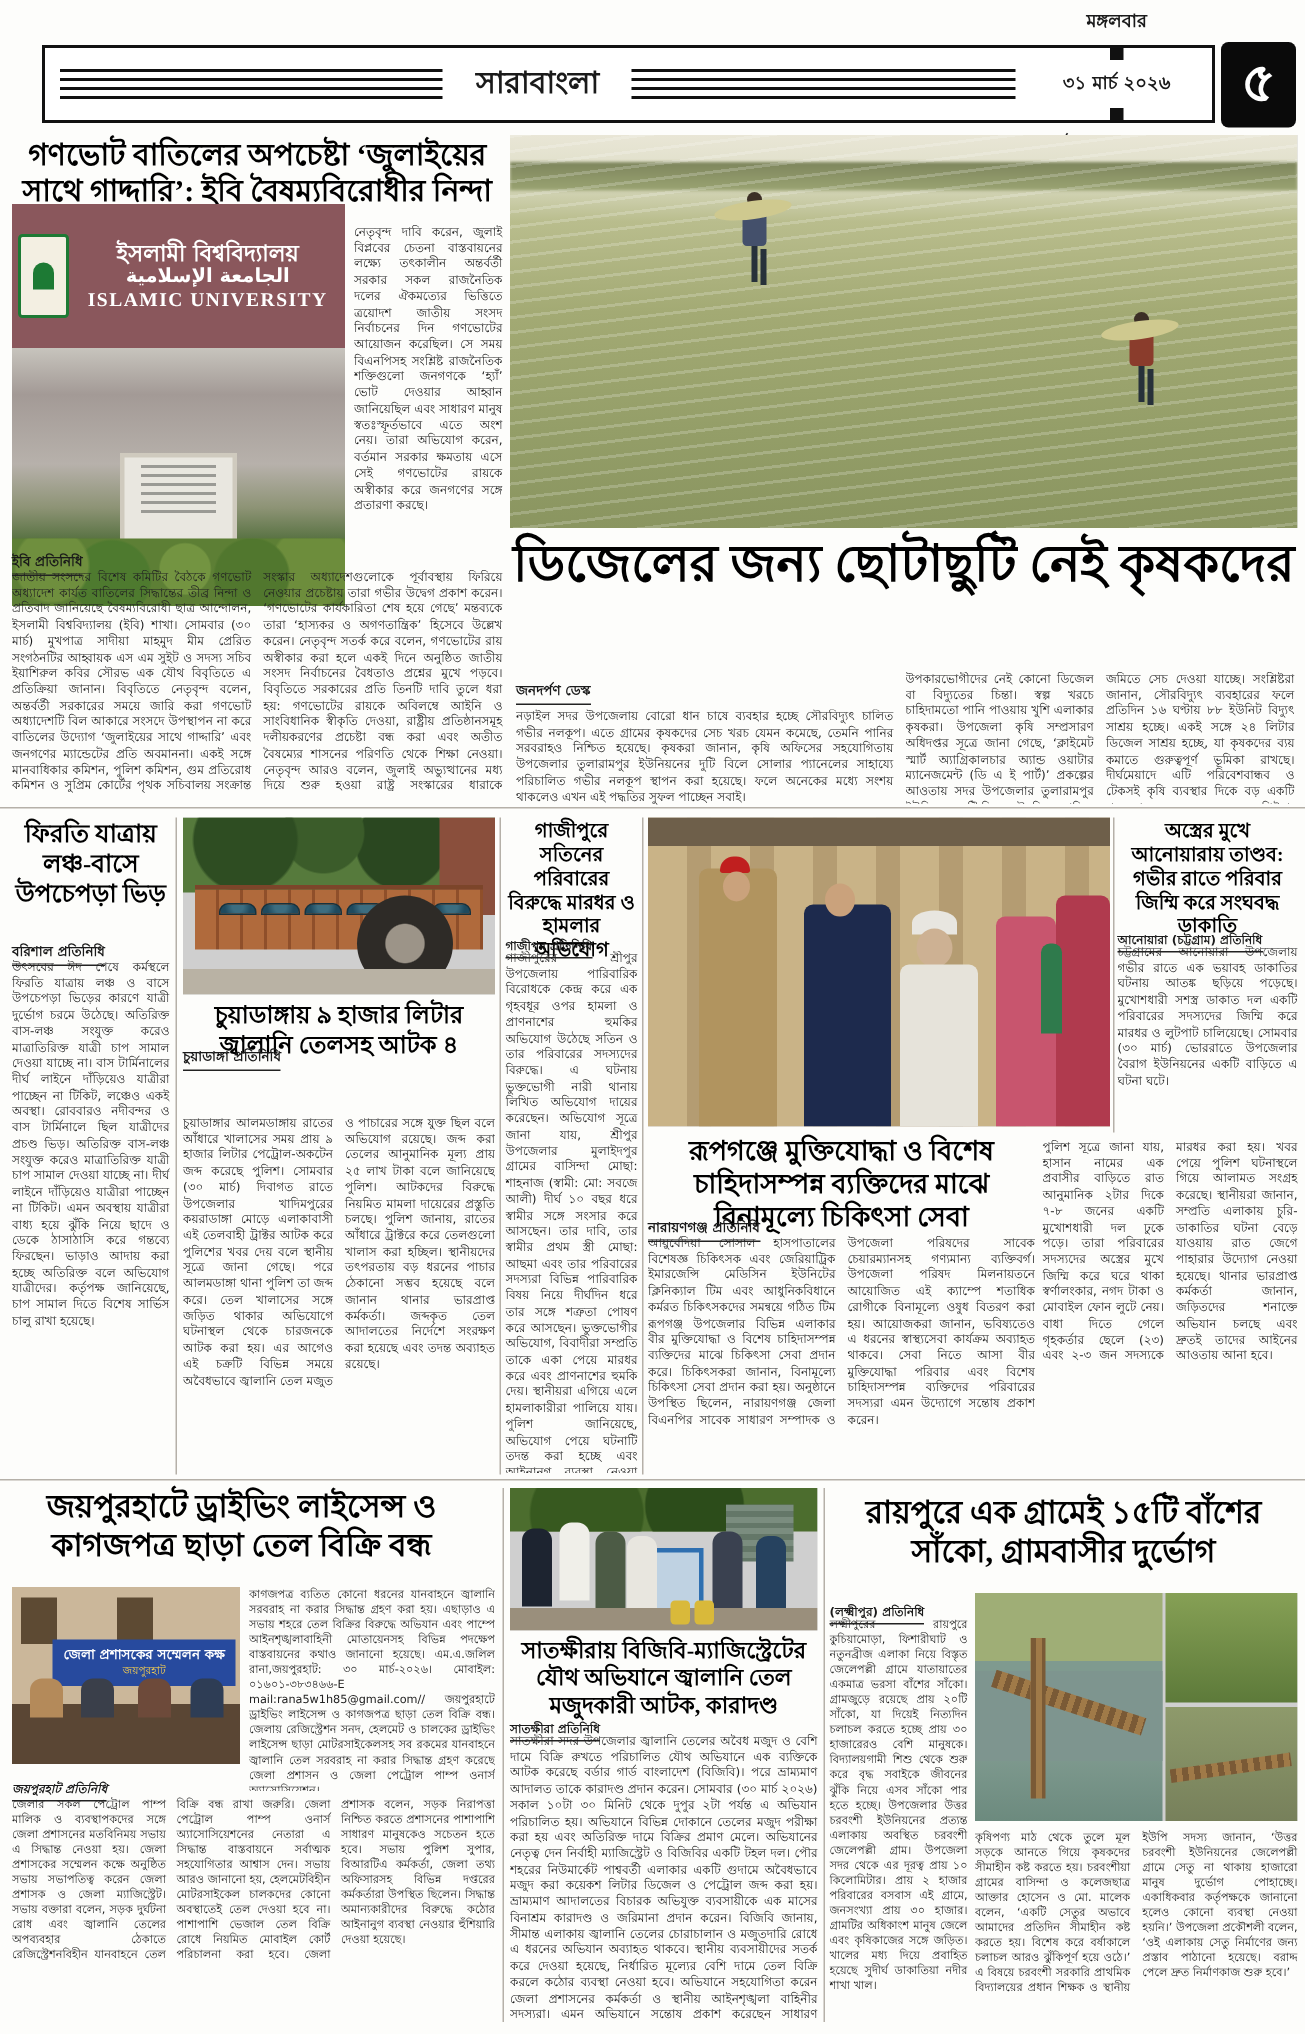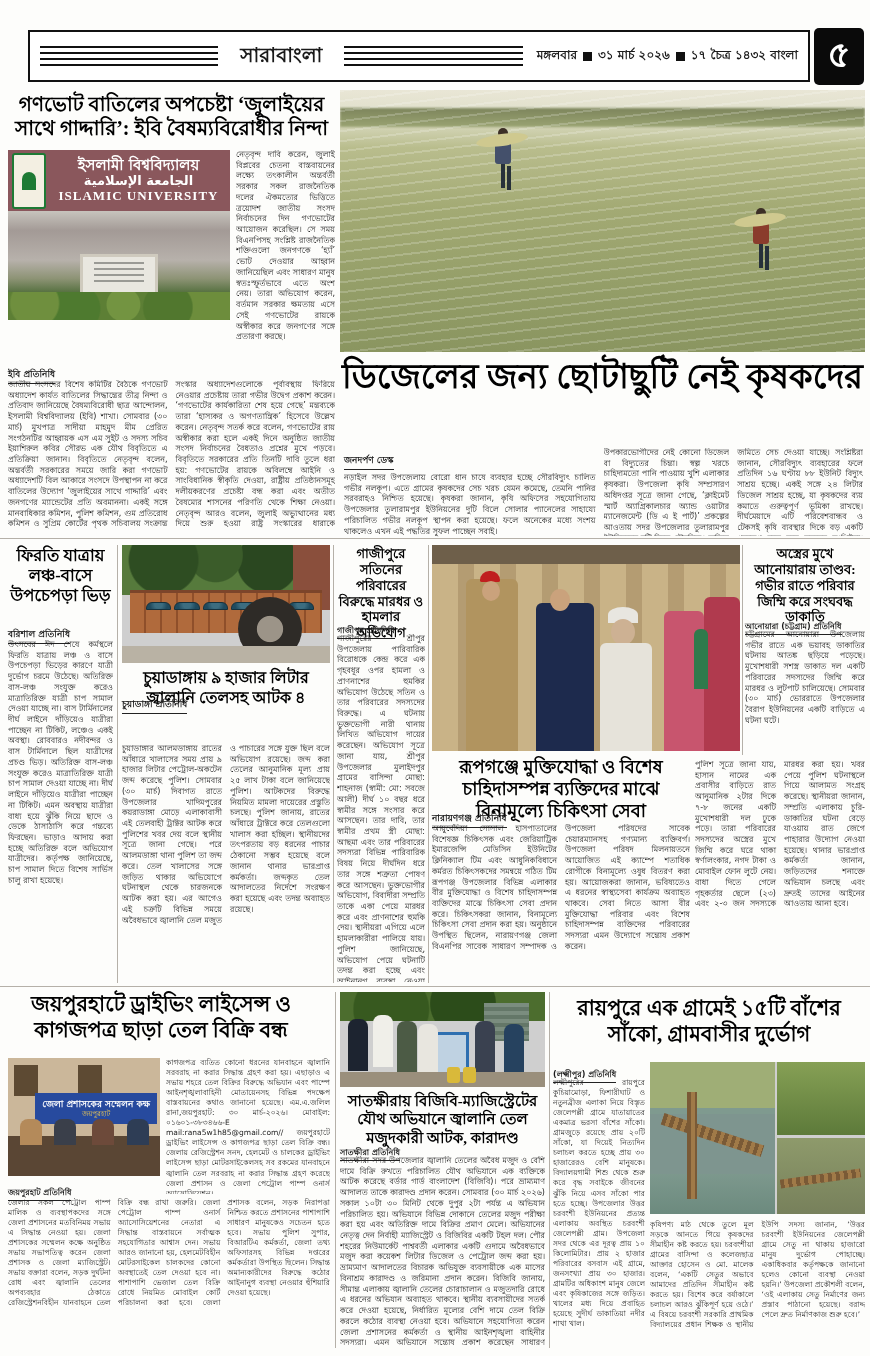--- a/index.html
+++ b/index.html
@@ -11,21 +11,21 @@
             display:flex;align-items:center;padding:0 10px;box-sizing:border-box;gap:14px;background:#fff;}
   .logo{display:flex;flex-direction:column;align-items:center;line-height:1;min-width:128px;}
   .logo-top{font-size:10px;font-weight:700;border-bottom:1px solid #111;padding:0 6px 1px;}
   .logo-main{font-size:25px;font-weight:800;letter-spacing:-1px;display:flex;align-items:center;font-family:"Liberation Serif",serif;}
   .logo-dot{width:11px;height:11px;border-radius:50%;background:#0c2f26;display:inline-block;margin:0 1px;position:relative;}
   .logo-dot::after{content:"";position:absolute;left:3px;top:3px;width:5px;height:5px;border-radius:50%;background:#d22;}
   .logo-tag{font-size:5px;letter-spacing:.5px;color:#333;margin-top:1px;}
   .rulestack{display:flex;flex-direction:column;gap:4px;flex:1;}
   .rulestack i{display:block;height:2px;background:#111;}
   .section-name{font-size:20px;font-weight:800;white-space:nowrap;padding:0 8px;}
-  .dateline{font-size:12px;font-weight:700;white-space:nowrap;display:flex;align-items:center;gap:6px;}
+  .dateline{font-size:12px;font-weight:700;white-space:nowrap;display:flex;align-items:center;gap:6px;flex-direction:column;}
   .sq{width:9px;height:9px;background:#111;display:inline-block;}
   .pageno{left:814px;top:28px;width:50px;height:57px;background:#0a0a0a;border-radius:5px;
           color:#fff;display:flex;align-items:center;justify-content:center;
           font-size:36px;font-family:"Liberation Serif",serif;font-weight:700;}
   
   .hl{font-family:"Liberation Serif",serif;font-weight:700;color:#000;text-align:center;line-height:1.22;}
   .byline{font-weight:700;font-size:9px;border-bottom:1px solid #222;display:inline-block;padding-bottom:1px;margin-bottom:3px;}
   .bodytxt{font-size:8px;line-height:1.34;text-align:justify;color:#222;overflow:hidden;}
   .cols2{column-count:2;column-gap:8px;}
   .cols3{column-count:3;column-gap:7px;}
@@ -115,21 +115,21 @@
     <span>মঙ্গলবার</span>
     <span class="sq"></span>
     <span>৩১ মার্চ ২০২৬</span>
     <span class="sq"></span>
     <span>১৭ চৈত্র ১৪৩২ বাংলা</span>
   </div>
 </div>
 <div class="abs pageno">৫</div>
 
 <div class="abs hl" style="left:8px;top:92px;width:327px;font-size:20px;">গণভোট বাতিলের অপচেষ্টা ‘জুলাইয়ের সাথে গাদ্দারি’: ইবি বৈষম্যবিরোধীর নিন্দা</div>
-<div class="abs photo" style="left:8px;top:150px;width:222px;height:170px;">
+<div class="abs photo" style="left:8px;top:136px;width:222px;height:268px;">
   <div class="iu-sign">
     <div class="iu-logo">
         <span></span>
       </div>
     <div class="iu-txt">
       <div class="l1">ইসলামী বিশ্ববিদ্যালয়</div>
       <div class="l2">الجامعة الإسلامية</div>
       <div class="l3">ISLAMIC UNIVERSITY</div>
     </div>
   </div>
@@ -239,21 +239,21 @@
   <div class="mt-banner">
     <span class="mt-b1">জেলা প্রশাসকের সম্মেলন কক্ষ</span>
     <span class="mt-b2">জয়পুরহাট</span>
   </div>
   <div class="mt-table"></div>
   <div class="mt-p" style="left:8%;background:#b48a5a;"></div>
   <div class="mt-p" style="left:30%;background:#3a3f4a;"></div>
   <div class="mt-p" style="left:55%;background:#6d4a3a;"></div>
   <div class="mt-p" style="left:78%;background:#2e3d55;"></div>
 </div>
-<div class="abs" style="left:8px;top:1180px;"><span class="byline" style="font-size:8px;">জয়পুরহাট প্রতিনিধি</span></div>
+<div class="abs" style="left:8px;top:1180px;"><span class="byline" style="font-size:8px;font-style:italic;">জয়পুরহাট প্রতিনিধি</span></div>
 <div class="abs bodytxt" style="left:166px;top:1058px;width:164px;height:136px;font-size:7.5px;">কাগজপত্র ব্যতিত কোনো ধরনের যানবাহনে জ্বালানি সরবরাহ না করার সিদ্ধান্ত গ্রহণ করা হয়। এছাড়াও এ সভায় শহরে তেল বিক্রির বিরুদ্ধে অভিযান এবং পাম্পে আইনশৃঙ্খলাবাহিনী মোতায়েনসহ বিভিন্ন পদক্ষেপ বাস্তবায়নের কথাও জানানো হয়েছে। এম.এ.জলিল রানা,জয়পুরহাট: ৩০ মার্চ-২০২৬। মোবাইল: ০১৬০১-৩৮৩৪৬৬-E mail:rana5w1h85@gmail.com// জয়পুরহাটে ড্রাইভিং লাইসেন্স ও কাগজপত্র ছাড়া তেল বিক্রি বন্ধ। জেলায় রেজিস্ট্রেশন সনদ, হেলমেট ও চালকের ড্রাইভিং লাইসেন্স ছাড়া মোটরসাইকেলসহ সব রকমের যানবাহনে জ্বালানি তেল সরবরাহ না করার সিদ্ধান্ত গ্রহণ করেছে জেলা প্রশাসন ও জেলা পেট্রোল পাম্প ওনার্স অ্যাসোসিয়েশন।</div>
 <div class="abs bodytxt cols3" style="left:8px;top:1198px;width:322px;height:150px;font-size:7.5px;">জেলার সকল পেট্রোল পাম্প মালিক ও ব্যবস্থাপকদের সঙ্গে জেলা প্রশাসনের মতবিনিময় সভায় এ সিদ্ধান্ত নেওয়া হয়। জেলা প্রশাসকের সম্মেলন কক্ষে অনুষ্ঠিত সভায় সভাপতিত্ব করেন জেলা প্রশাসক ও জেলা ম্যাজিস্ট্রেট। সভায় বক্তারা বলেন, সড়ক দুর্ঘটনা রোধ এবং জ্বালানি তেলের অপব্যবহার ঠেকাতে রেজিস্ট্রেশনবিহীন যানবাহনে তেল বিক্রি বন্ধ রাখা জরুরি। জেলা পেট্রোল পাম্প ওনার্স অ্যাসোসিয়েশনের নেতারা এ সিদ্ধান্ত বাস্তবায়নে সর্বাত্মক সহযোগিতার আশ্বাস দেন। সভায় আরও জানানো হয়, হেলমেটবিহীন মোটরসাইকেল চালকদের কোনো অবস্থাতেই তেল দেওয়া হবে না। পাশাপাশি ভেজাল তেল বিক্রি রোধে নিয়মিত মোবাইল কোর্ট পরিচালনা করা হবে। জেলা প্রশাসক বলেন, সড়ক নিরাপত্তা নিশ্চিত করতে প্রশাসনের পাশাপাশি সাধারণ মানুষকেও সচেতন হতে হবে। সভায় পুলিশ সুপার, বিআরটিএ কর্মকর্তা, জেলা তথ্য অফিসারসহ বিভিন্ন দপ্তরের কর্মকর্তারা উপস্থিত ছিলেন। সিদ্ধান্ত অমান্যকারীদের বিরুদ্ধে কঠোর আইনানুগ ব্যবস্থা নেওয়ার হুঁশিয়ারি দেওয়া হয়েছে।</div>
 <div class="abs vrule" style="left:335px;top:992px;height:356px;"></div>
 
 <div class="abs photo" style="left:340px;top:992px;width:205px;height:95px;">
   <div class="cp-tree"></div>
   <div class="cp-shut"></div>
   <div class="cp-machine"></div>
   <div class="cp-person" style="left:4%;top:28%;background:#1d2430;"></div>
   <div class="cp-person" style="left:16%;top:24%;background:#f0efe9;"></div>

